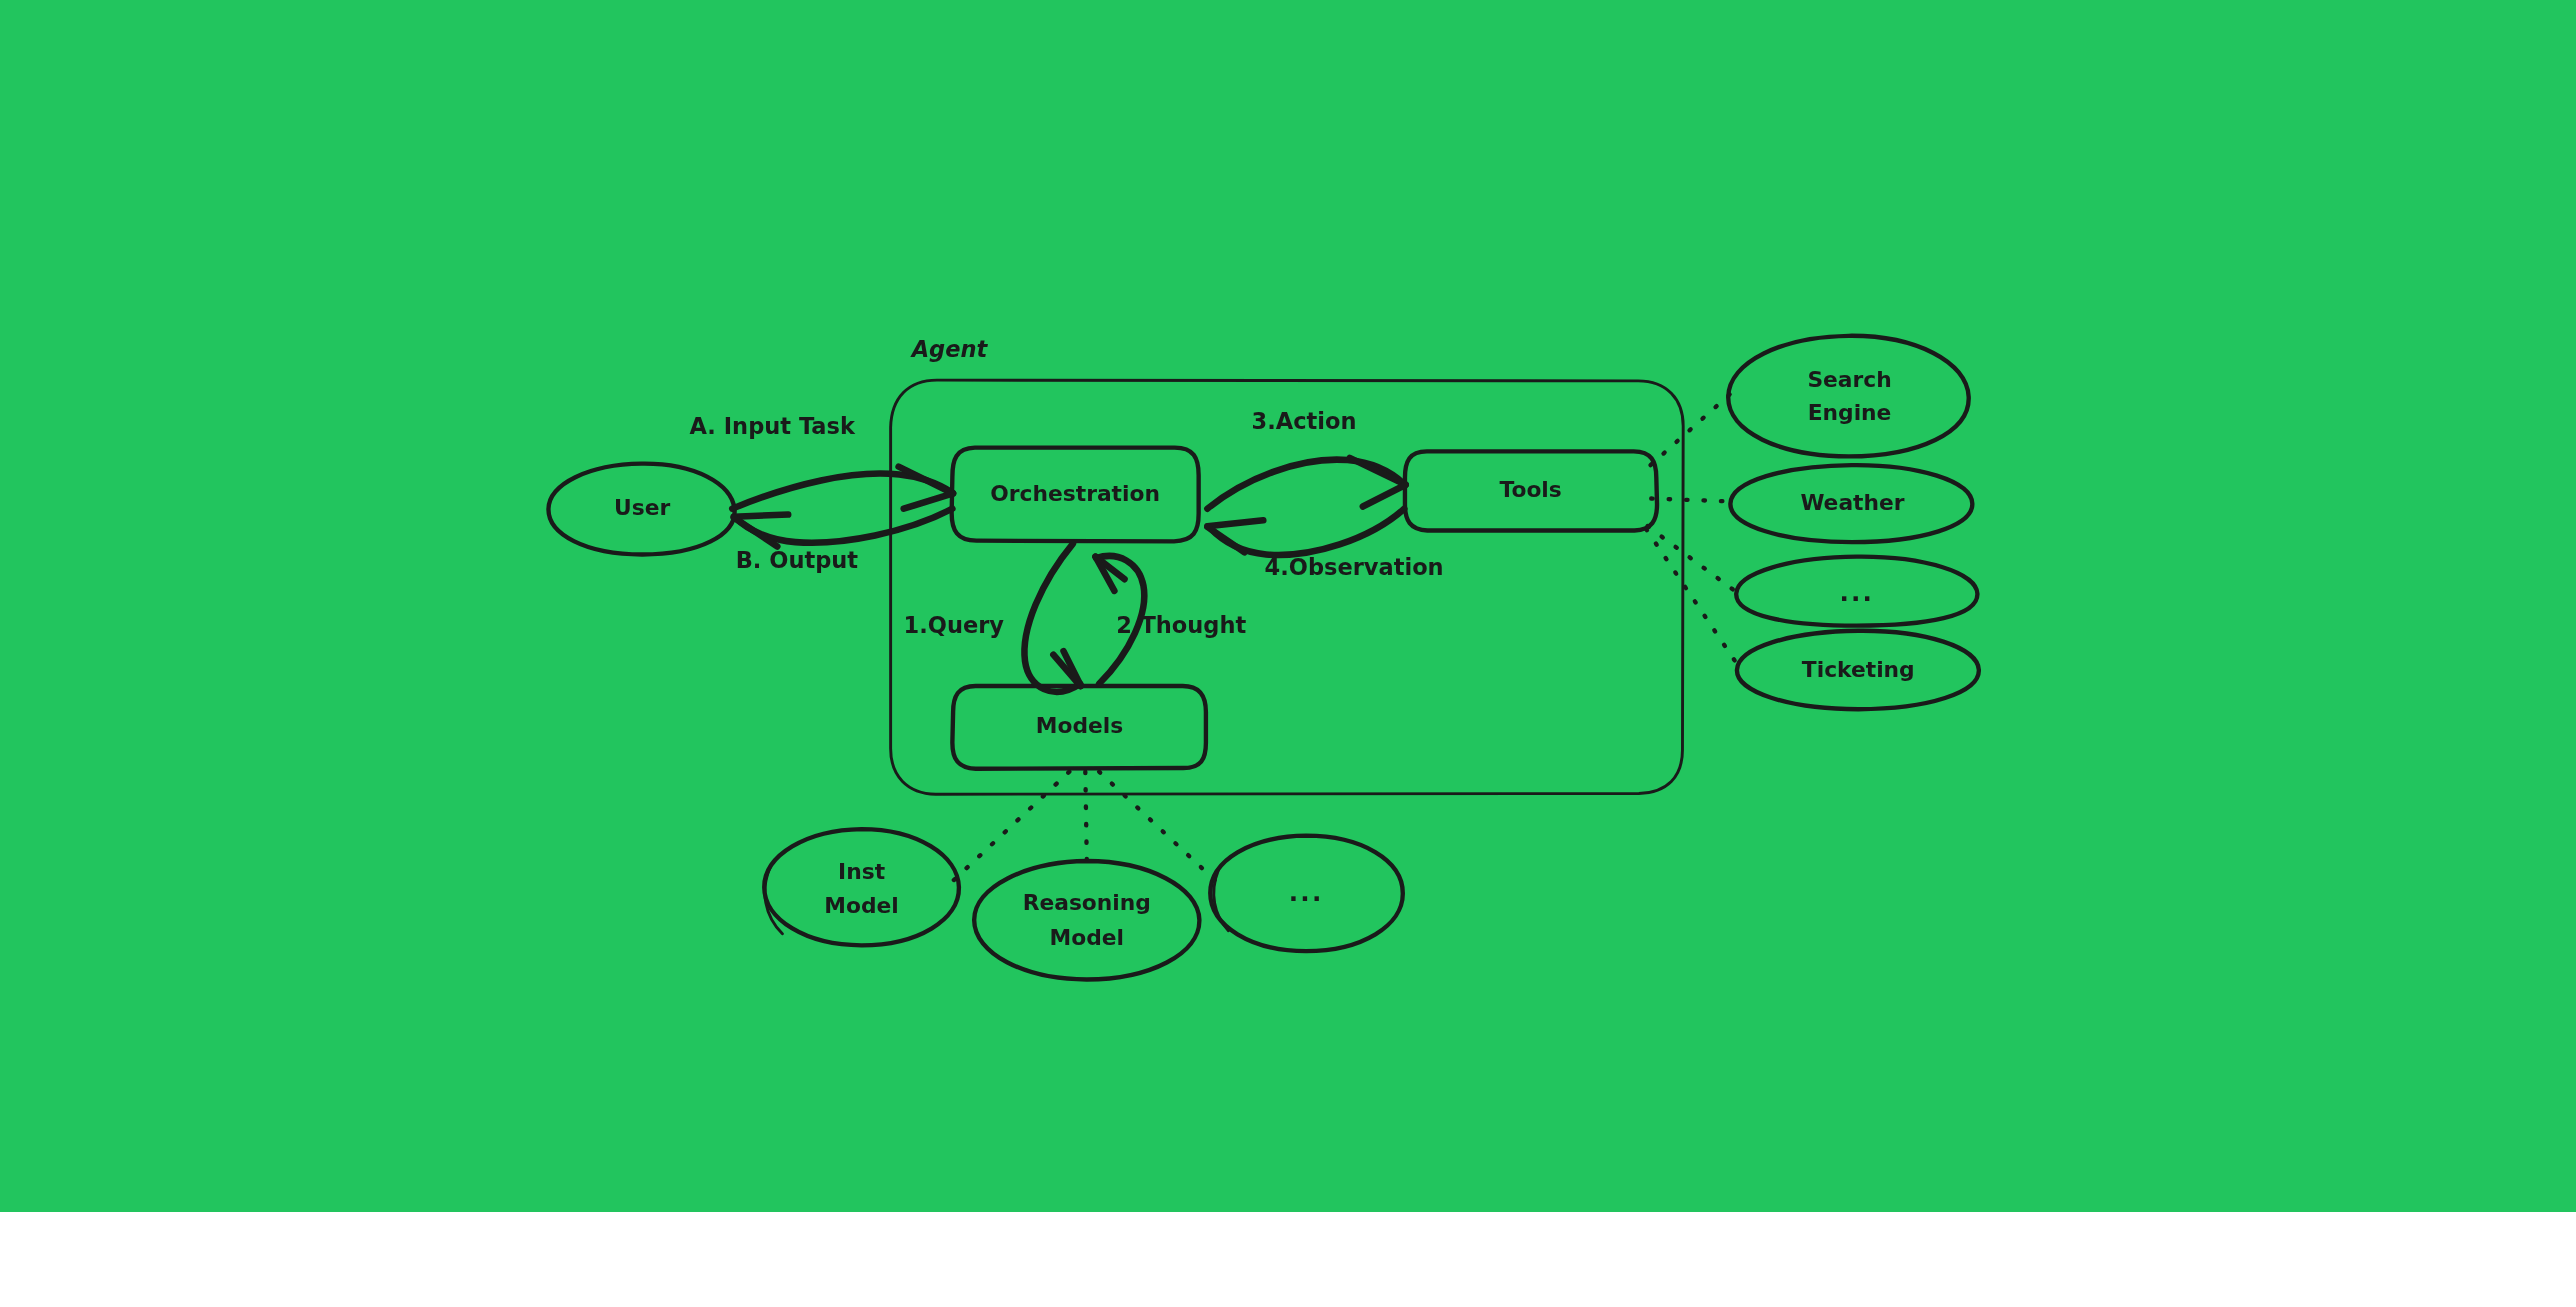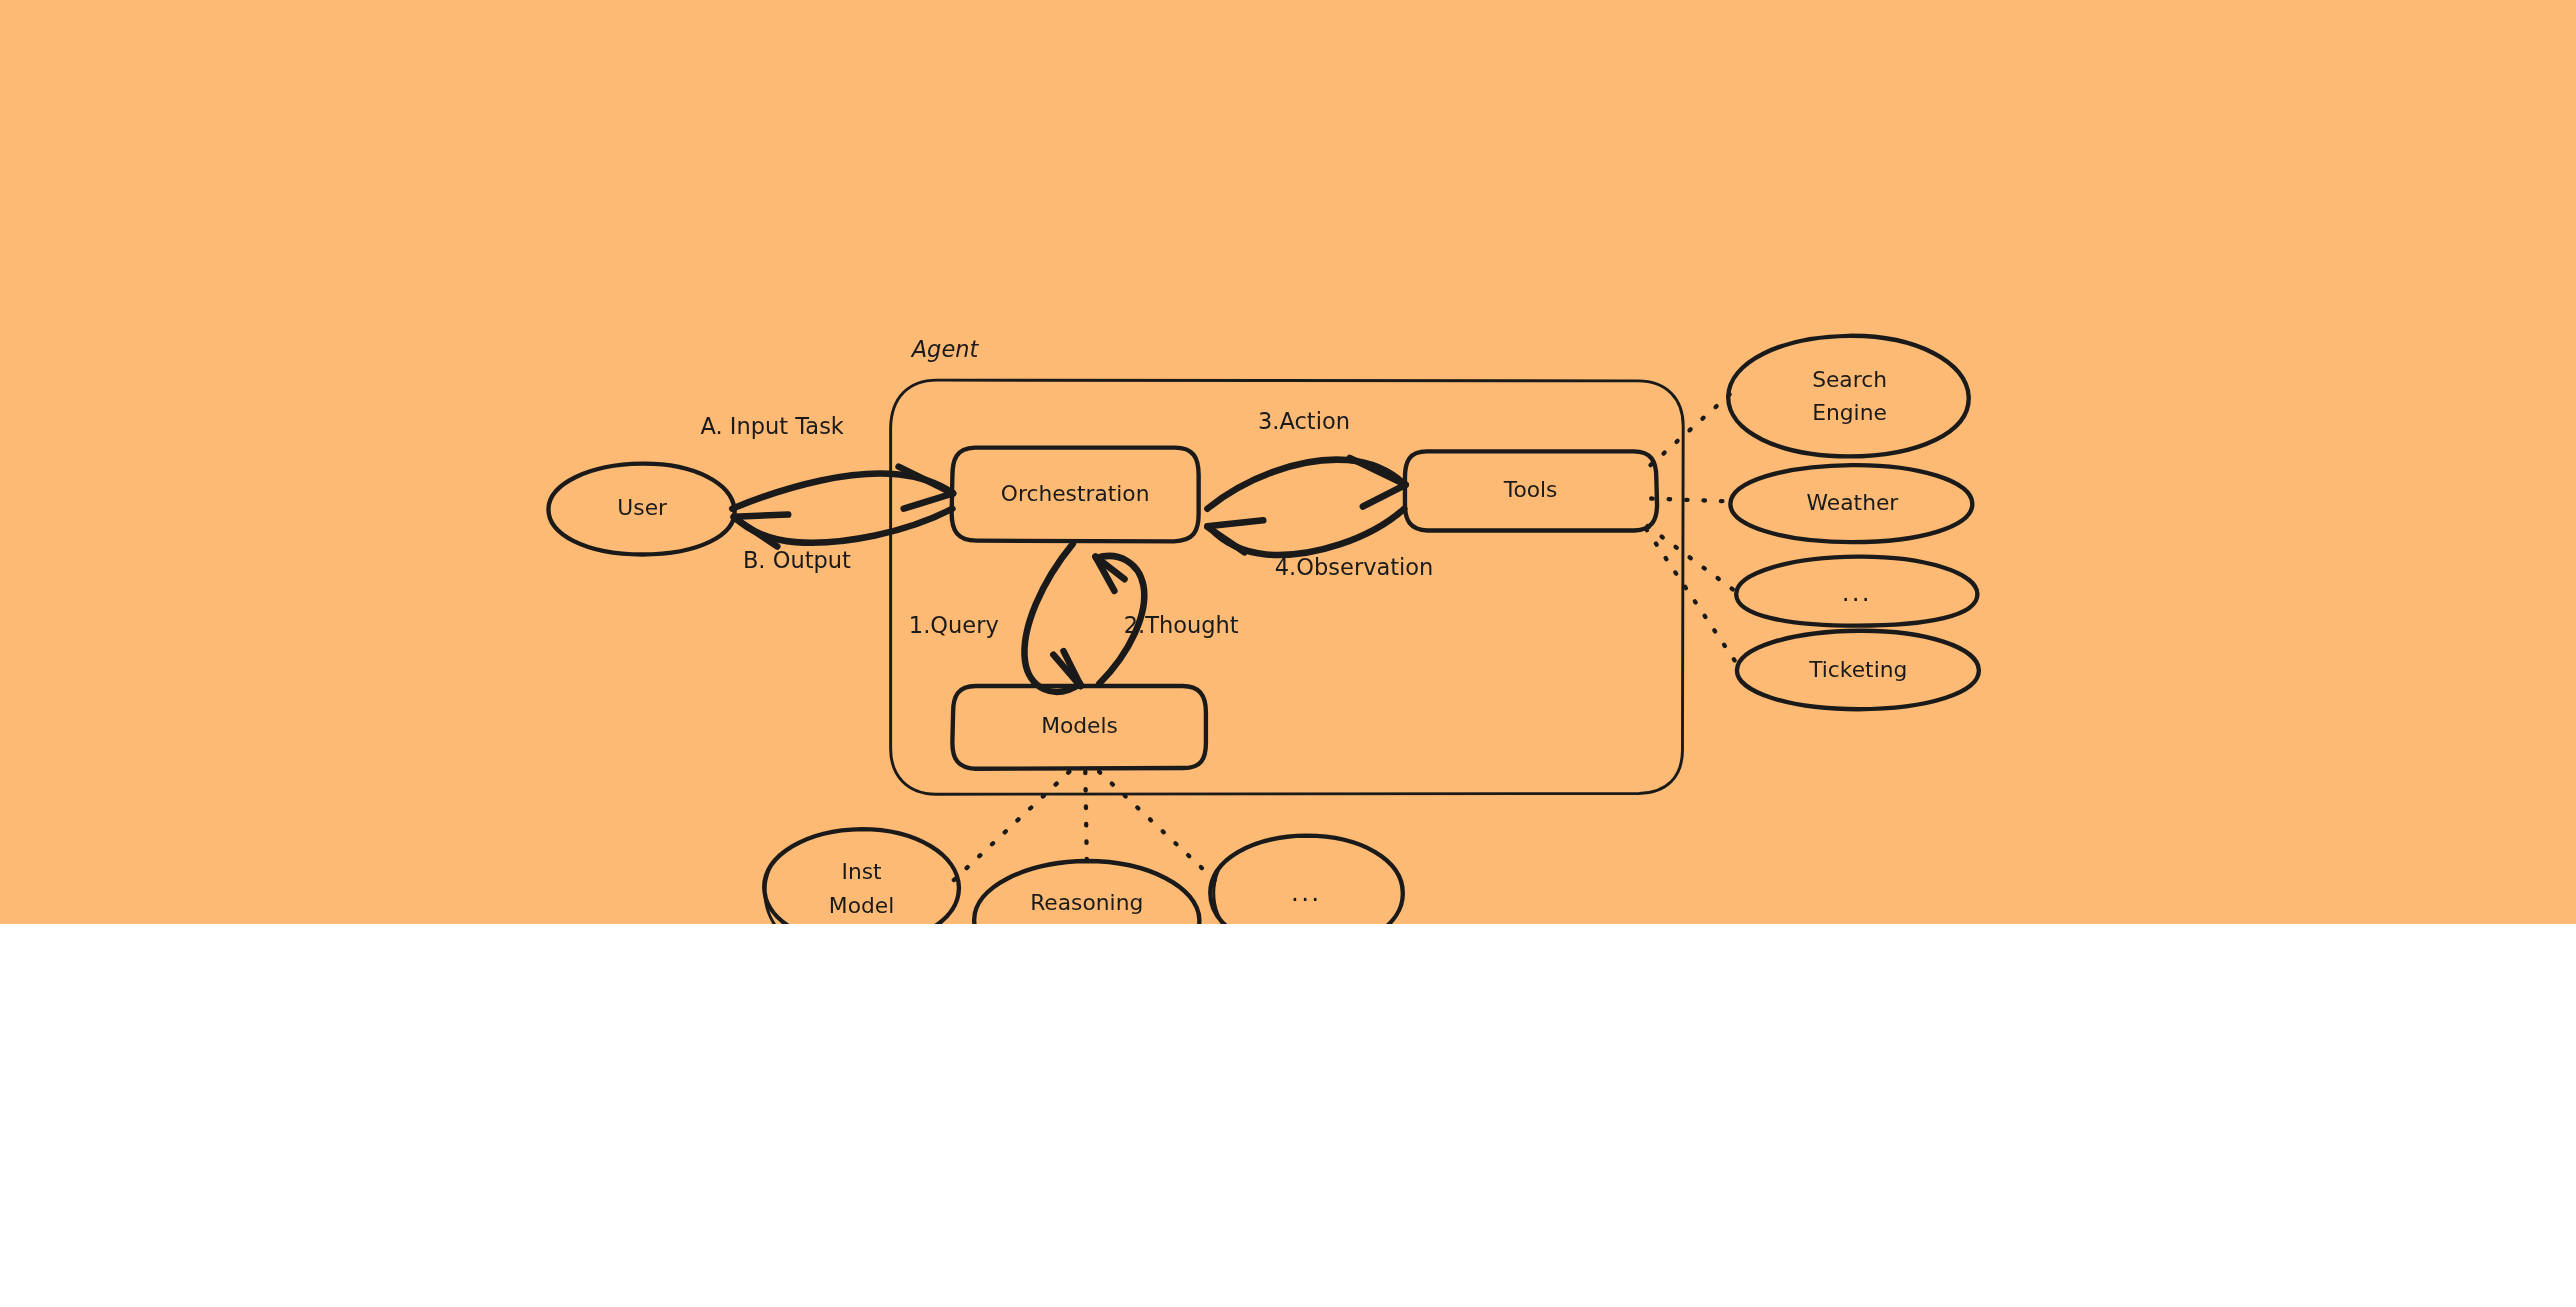--- a/index.html
+++ b/index.html
@@ -3,23 +3,24 @@
 <meta charset="utf-8">
 <style>
   html, body {
     margin: 0;
     padding: 0;
     background: #ffffff;
   }
   #canvas {
     position: relative;
     width: 2576px;
-    height: 924px;
-    background: #fdba74;
+    height: 1212px;
+    background: #22c55e;
     overflow: hidden;
+    font-weight: bold;
   }
   svg.diagram {
     position: absolute;
     left: 0;
     top: 0;
     width: 2576px;
     height: 1308px;
   }
   .node-label, .edge-label, .group-label {
     font-family: "DejaVu Sans", sans-serif;

